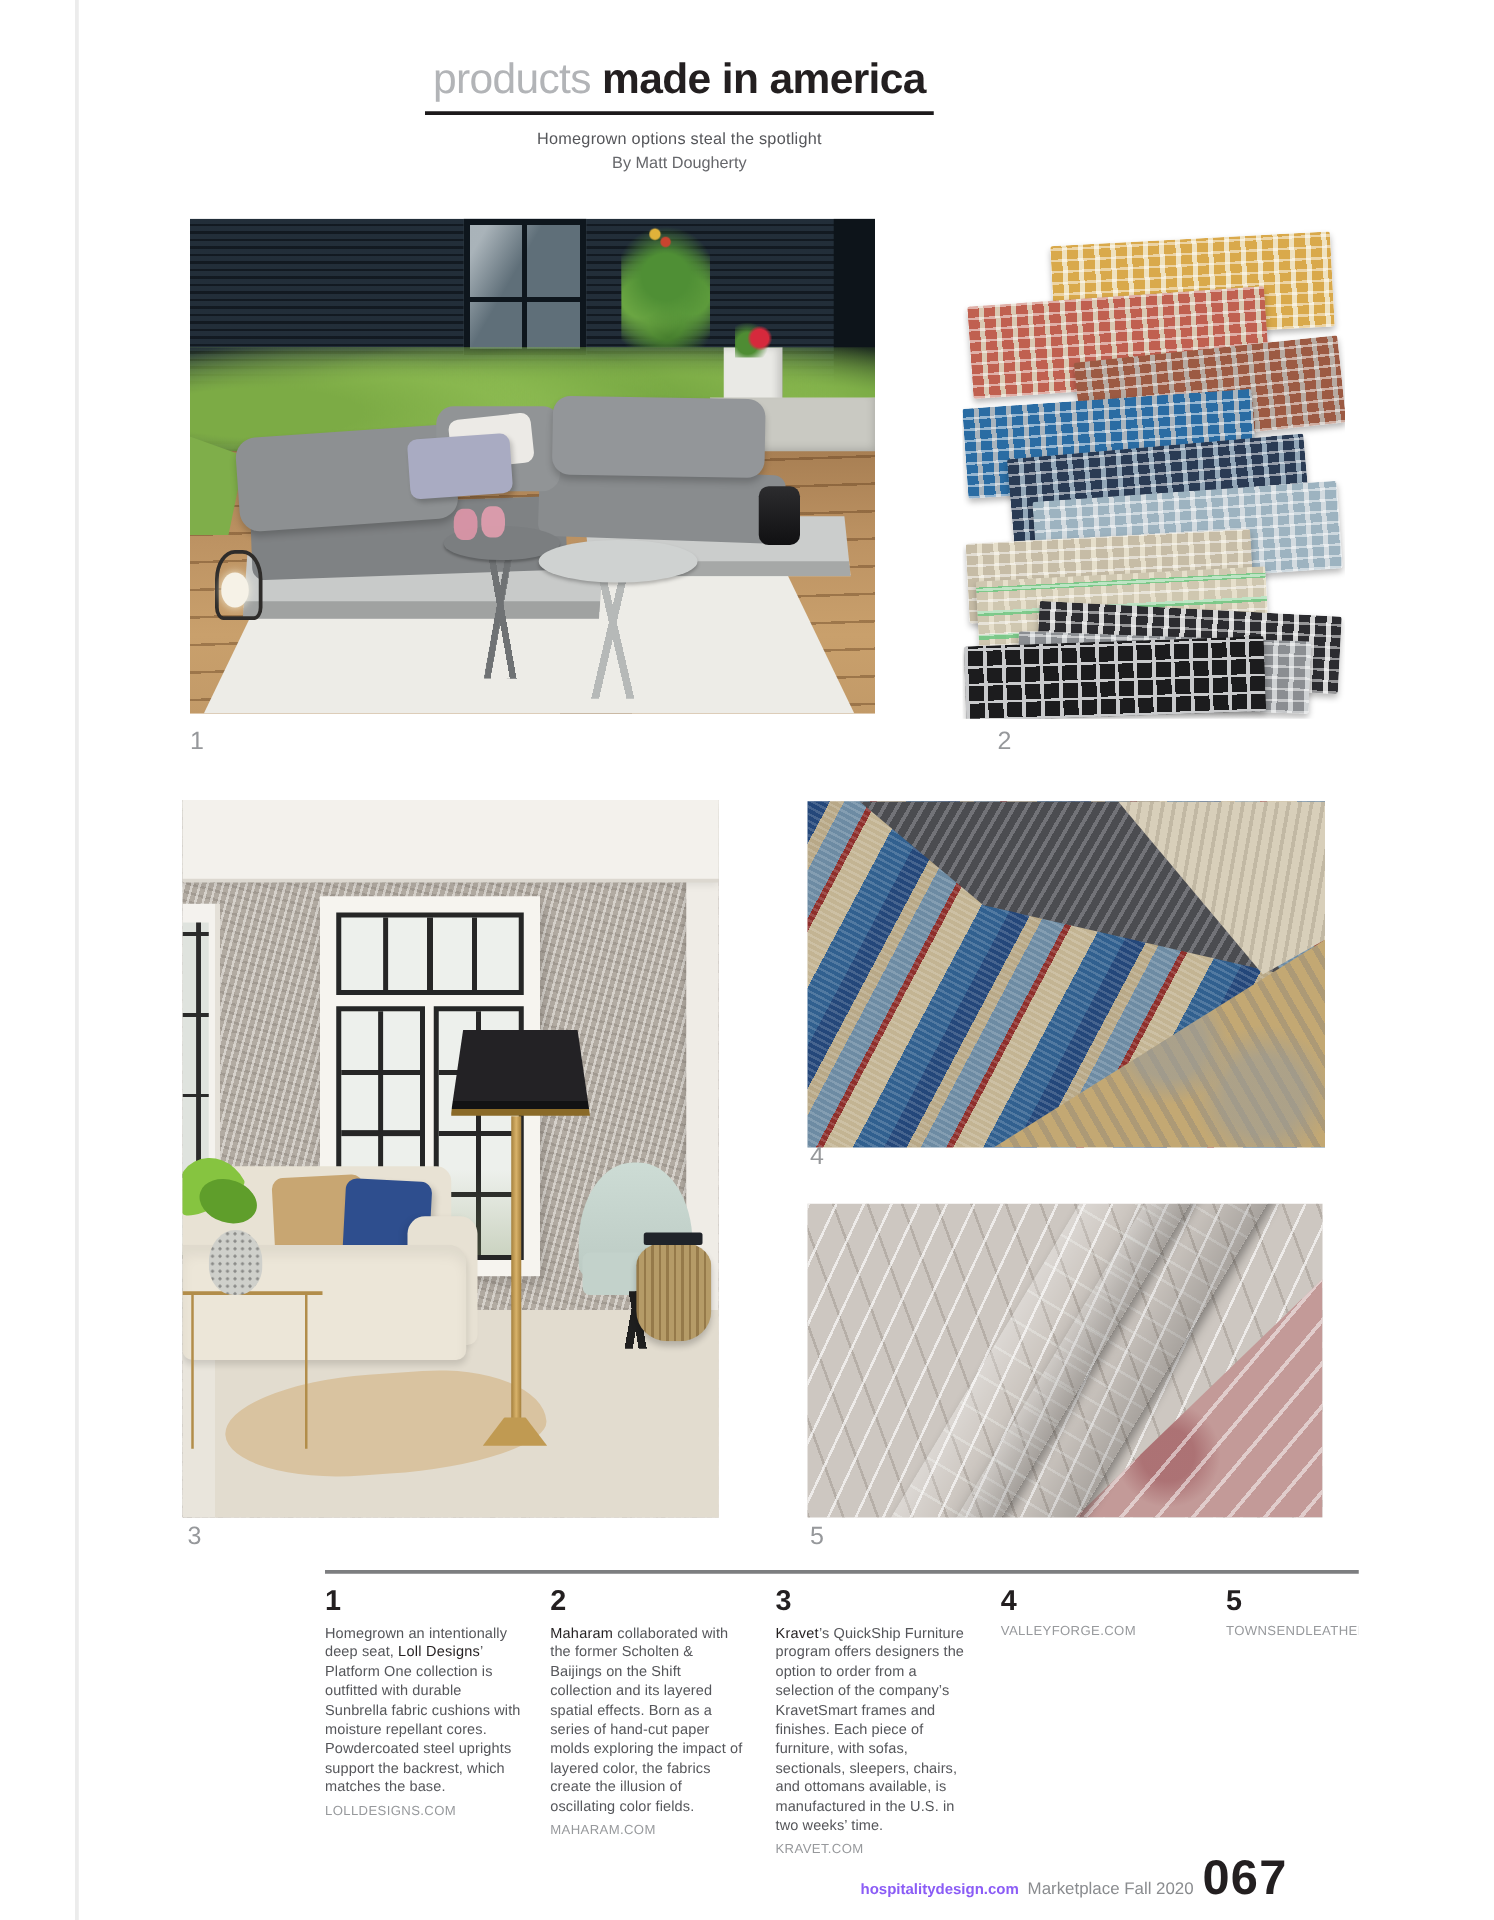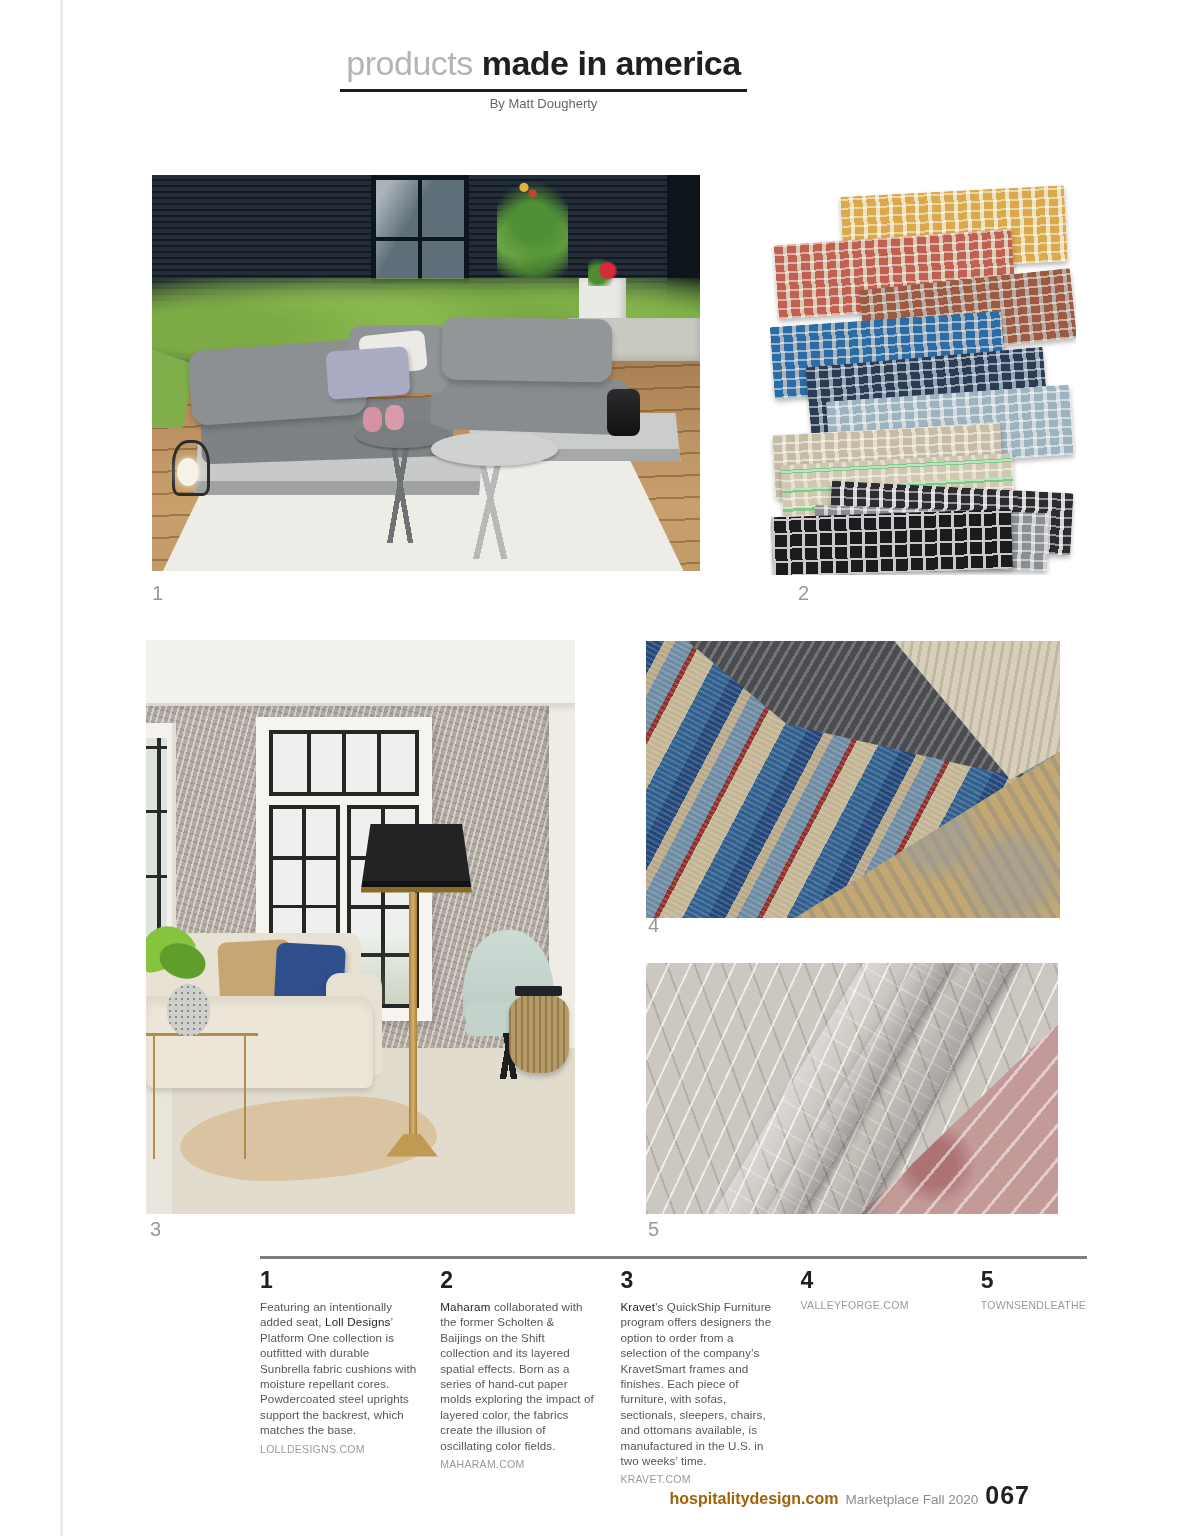--- a/index.html
+++ b/index.html
@@ -195,37 +195,38 @@
   
   .notes{position:absolute;left:260px;top:1256px;width:878px;border-top:3px solid #7d7e80;}
   .notes-grid{display:grid;grid-template-columns:repeat(5,1fr);gap:23px;padding-top:10px;}
   .note .num{font-size:23px;font-weight:700;color:#231f20;margin:0 0 7px 0;line-height:1;}
   .note .body{font-size:11.6px;line-height:1.33;color:#55565a;letter-spacing:.1px;margin:0;}
   .note .body .b{font-weight:400;color:#231f20;letter-spacing:.2px;}
   .note .url{font-size:10.5px;color:#97999c;margin-top:5px;letter-spacing:.3px;}
 
   
   .footer{position:absolute;right:57px;top:1481px;display:flex;align-items:baseline;gap:7px;}
-  .footer .site{font-weight:700;font-size:16px;color:#a16207;}
+  .footer .site{font-weight:700;font-size:12px;color:#8b5cf6;}
   .footer .issue{font-size:13.5px;color:#8a8c8f;}
-  .footer .pnum{font-size:25px;font-weight:700;color:#231f20;letter-spacing:1px;}
+  .footer .pnum{font-size:39px;font-weight:700;color:#231f20;letter-spacing:1px;}
 </style>
 </head>
 <body>
 
 <div class="page">
 
   <div class="edge" style="left:60px;"></div>
   <div class="edge" style="left:1186px;background:#f1f1f1;"></div>
 
   <div class="header">
     <div class="title">
       <span class="lt">products</span>
       <span class="bd">made in america</span>
     </div>
+    <div class="subtitle">Homegrown options steal the spotlight</div>
     <div class="byline">By Matt Dougherty</div>
   </div>
 
   <div class="fig" style="left:152px;top:175px;width:548px;height:396px;">
     <div class="f1-wall"></div>
     <div class="f1-window"></div>
     <div class="f1-door"></div>
     <div class="f1-hang"></div>
     <div class="f1-grass"></div>
     <div class="f1-planter"></div>
@@ -321,21 +322,21 @@
     <div class="f5-pink"></div>
     <div class="f5-band f5-gray"></div>
     <div class="f5-band f5-green"></div>
   </div>
   <div class="figlabel" style="left:648px;top:1218px;">5</div>
 
   <div class="notes">
     <div class="notes-grid">
       <div class="note">
         <div class="num">1</div>
-        <p class="body"><span>Featuring an intentionally added seat, </span><span class="b">Loll Designs</span><span>’ Platform One collection is outfitted with durable Sunbrella fabric cushions with moisture repellant cores. Powdercoated steel uprights support the backrest, which matches the base.</span></p>
+        <p class="body"><span>Homegrown an intentionally deep seat, </span><span class="b">Loll Designs</span><span>’ Platform One collection is outfitted with durable Sunbrella fabric cushions with moisture repellant cores. Powdercoated steel uprights support the backrest, which matches the base.</span></p>
         <div class="url">LOLLDESIGNS.COM</div>
       </div>
       <div class="note">
         <div class="num">2</div>
         <p class="body"><span class="b">Maharam</span><span> collaborated with the former Scholten &amp; Baijings on the Shift collection and its layered spatial effects. Born as a series of hand-cut paper molds exploring the impact of layered color, the fabrics create the illusion of oscillating color fields.</span></p>
         <div class="url">MAHARAM.COM</div>
       </div>
       <div class="note">
         <div class="num">3</div>
         <p class="body"><span class="b">Kravet</span><span>’s QuickShip Furniture program offers designers the option to order from a selection of the company’s KravetSmart frames and finishes. Each piece of furniture, with sofas, sectionals, sleepers, chairs, and ottomans available, is manufactured in the U.S. in two weeks’ time.</span></p>

